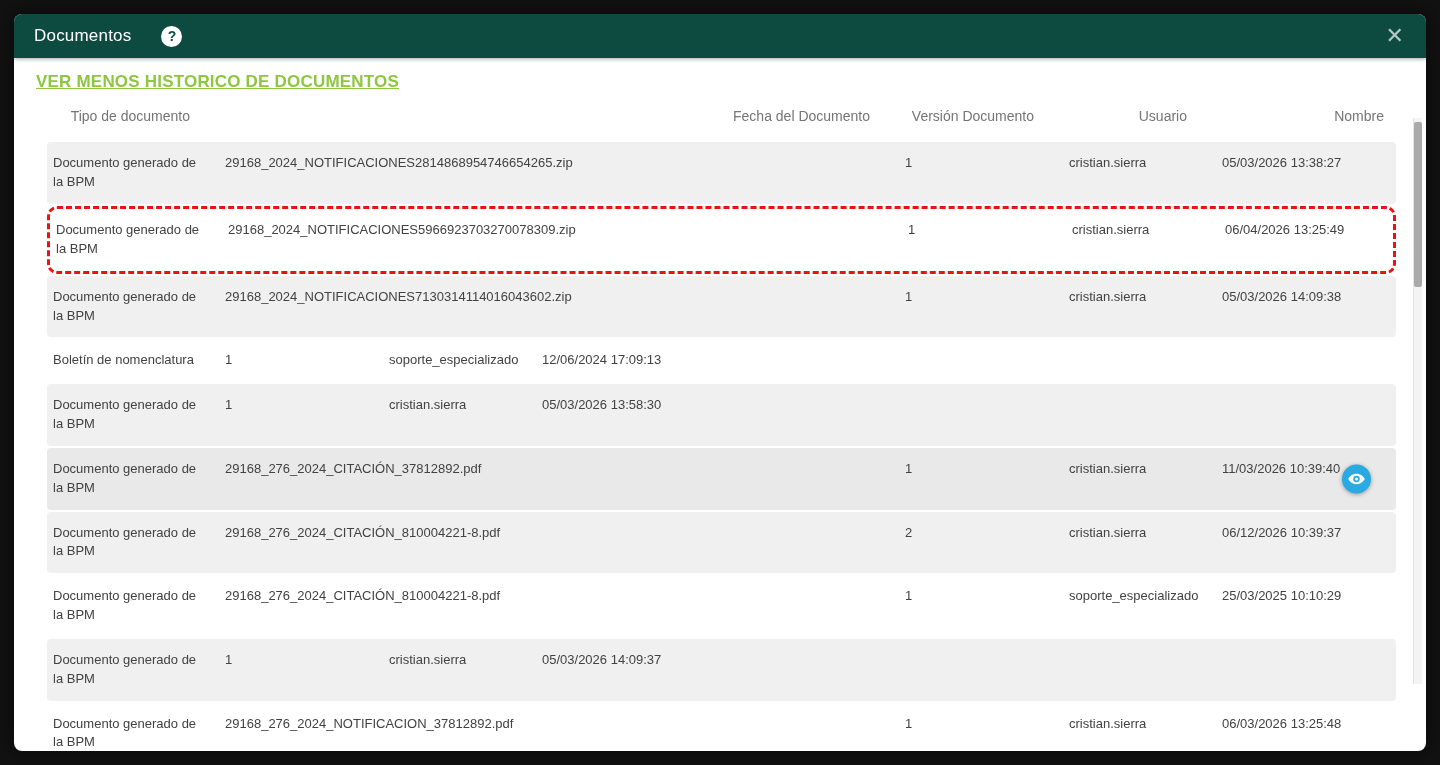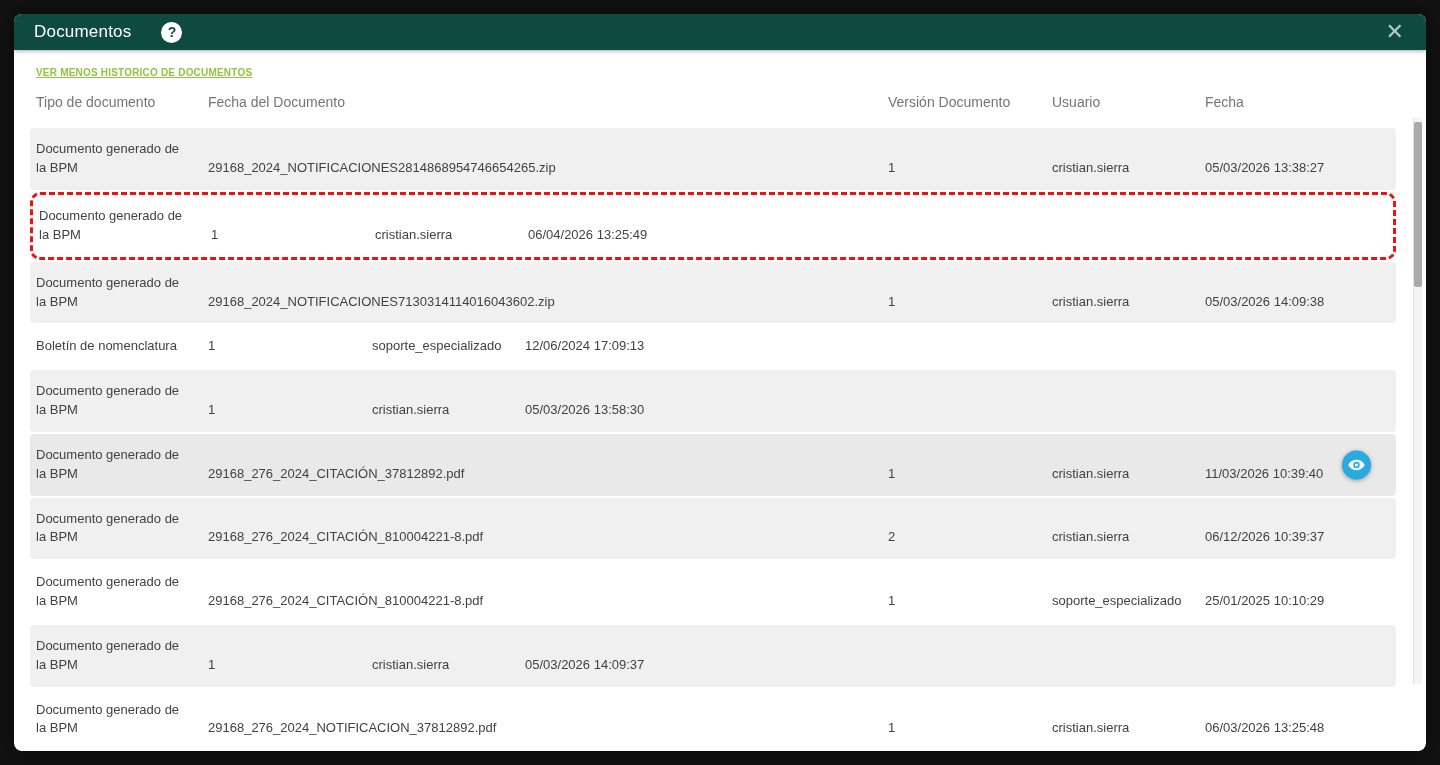--- a/index.html
+++ b/index.html
@@ -11,50 +11,50 @@
   body{
     width:1440px;height:765px;overflow:hidden;background:#121212;
     font-family:"Liberation Sans",sans-serif;position:relative;
   }
   .modal{
     position:absolute;left:14px;top:14px;width:1412px;height:737px;
     background:#fff;border-radius:8px;overflow:hidden;
     box-shadow:0 0 24px rgba(0,0,0,.6);
   }
   .modal-header{
-    height:36px;background:var(--header);display:flex;align-items:center;
+    height:44px;background:var(--header);display:flex;align-items:center;
     padding:0 20px;position:relative;z-index:3;box-shadow:0 1px 4px rgba(0,0,0,.35);
   }
   .modal-title{color:#fff;font-size:17px;font-weight:500;letter-spacing:.2px;}
   .help-badge{
     margin-left:30px;width:21px;height:21px;border-radius:50%;background:#fff;
     color:var(--header);font-weight:bold;font-size:14px;line-height:21px;
     text-align:center;cursor:pointer;border:none;padding:0;
     font-family:"Liberation Sans",sans-serif;
   }
   .close-btn{
     margin-left:auto;background:none;border:none;color:#b9c8c4;font-size:22px;
     line-height:22px;cursor:pointer;padding:0 2px;font-family:"Liberation Sans",sans-serif;
   }
   .content{padding:12px 30px 0 16px;position:relative;}
   .history-link{
     display:inline-block;margin:2px 0 10px 6px;color:var(--link);
-    font-size:10px;font-weight:bold;text-decoration:underline;letter-spacing:.2px;
+    font-size:17px;font-weight:bold;text-decoration:underline;letter-spacing:.2px;
   }
-  .thead{display:flex;color:#757575;font-size:14px;padding:4px 0 16px 0;}
+  .thead{display:flex;color:#757575;font-size:14px;padding:4px 0 16px 0;text-align:right;}
   .cell{padding:0 12px 0 6px;line-height:1.45;word-break:break-word;}
   .c1{width:172px;}
   .c2{width:680px;}
   .c3{width:164px;}
   .c4{width:153px;}
   .c5{flex:1;}
   .tbody{position:relative;}
   .trow{
-    display:flex;align-items:flex-end;position:relative;border-radius:4px;
-    padding:12px 0;margin-bottom:2px;font-size:13px;color:#424242;min-height:39px;
+    display:flex;align-items:flex-start;position:relative;border-radius:4px;
+    padding:12px 0;margin-bottom:2px;font-size:13px;color:#424242;min-height:39px;margin-left:17px;
   }
   .trow.zebra{background:var(--zebra);}
   .trow.plain{background:#fff;}
   .trow.hover{background:var(--hover);}
   .trow.highlighted{border:3px dashed var(--hl);border-radius:10px;}
   .eye-btn{
     position:absolute;right:25px;top:50%;transform:translateY(-50%);
     width:29px;height:29px;border-radius:50%;background:var(--accent);
     border:none;cursor:pointer;display:flex;align-items:center;justify-content:center;
     box-shadow:0 1px 4px rgba(0,0,0,.35);padding:0;
@@ -80,34 +80,35 @@
   </div>
 
   <div class="content">
     <a href="#" class="history-link">VER MENOS HISTORICO DE DOCUMENTOS</a>
 
     <div class="thead">
       <div class="cell c1">Tipo de documento</div>
       <div class="cell c2">Fecha del Documento</div>
       <div class="cell c3">Versión Documento</div>
       <div class="cell c4">Usuario</div>
-      <div class="cell c5">Fecha</div>
+      <div class="cell c5">Nombre</div>
     </div>
 
     <div class="tbody">
         <div class="trow zebra">
     <div class="cell c1">Documento generado de la BPM</div>
     <div class="cell c2">29168_2024_NOTIFICACIONES2814868954746654265.zip</div>
     <div class="cell c3">1</div>
     <div class="cell c4">cristian.sierra</div>
     <div class="cell c5">05/03/2026 13:38:27</div>
 
   </div>
         <div class="trow plain highlighted">
     <div class="cell c1">Documento generado de la BPM</div>
+    <div class="cell c2">29168_2024_NOTIFICACIONES5966923703270078309.zip</div>
     <div class="cell c3">1</div>
     <div class="cell c4">cristian.sierra</div>
     <div class="cell c5">06/04/2026 13:25:49</div>
 
   </div>
         <div class="trow zebra">
     <div class="cell c1">Documento generado de la BPM</div>
     <div class="cell c2">29168_2024_NOTIFICACIONES7130314114016043602.zip</div>
     <div class="cell c3">1</div>
     <div class="cell c4">cristian.sierra</div>
@@ -149,21 +150,21 @@
     <div class="cell c3">2</div>
     <div class="cell c4">cristian.sierra</div>
     <div class="cell c5">06/12/2026 10:39:37</div>
 
   </div>
         <div class="trow plain">
     <div class="cell c1">Documento generado de la BPM</div>
     <div class="cell c2">29168_276_2024_CITACIÓN_810004221-8.pdf</div>
     <div class="cell c3">1</div>
     <div class="cell c4">soporte_especializado</div>
-    <div class="cell c5">25/01/2025 10:10:29</div>
+    <div class="cell c5">25/03/2025 10:10:29</div>
 
   </div>
         <div class="trow zebra">
     <div class="cell c1">Documento generado de la BPM</div>
     <div class="cell c3">1</div>
     <div class="cell c4">cristian.sierra</div>
     <div class="cell c5">05/03/2026 14:09:37</div>
 
   </div>
         <div class="trow plain">

